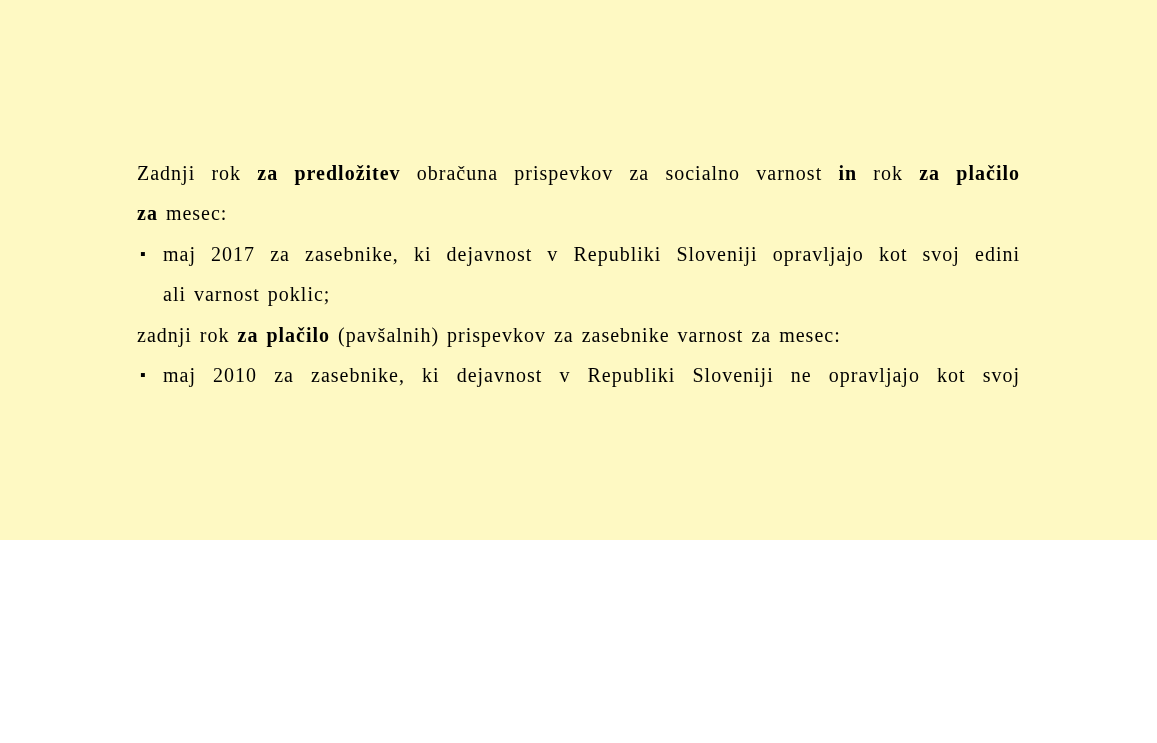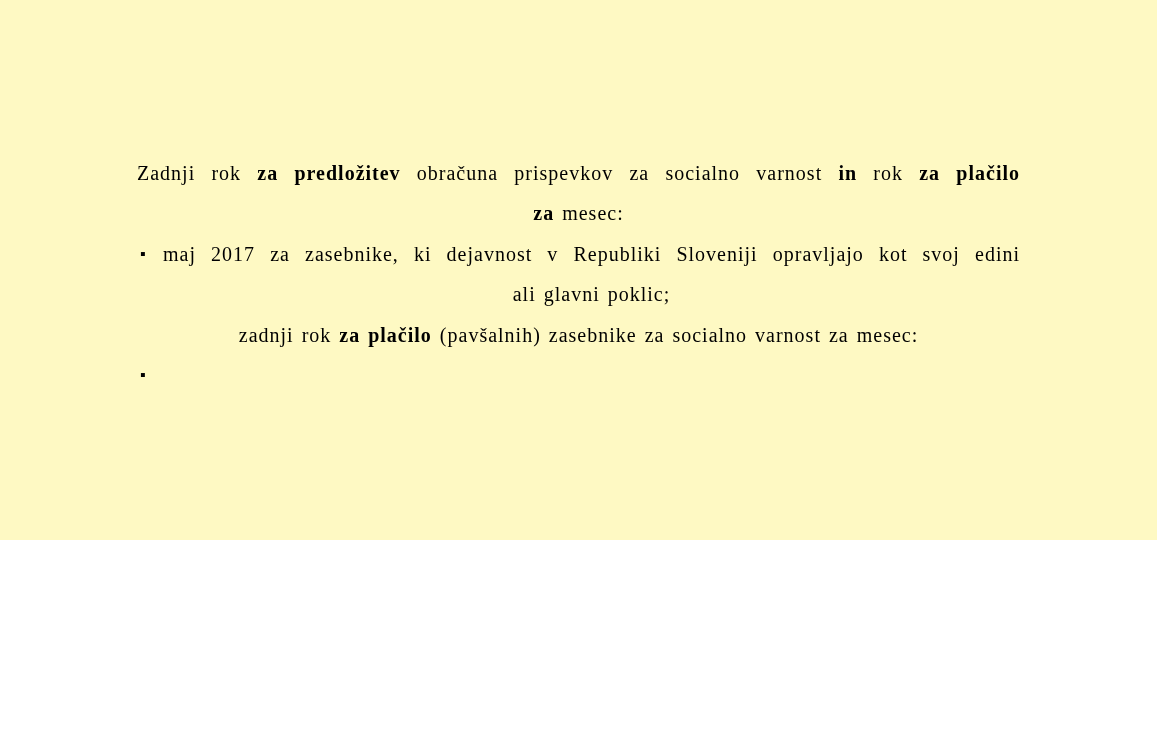--- a/index.html
+++ b/index.html
@@ -23,21 +23,21 @@
     width: 883px;
     font-size: 20px;
     line-height: 40.4px;
     letter-spacing: 1px;
     word-spacing: 2px;
     color: #000000;
   }
   .line {
     height: 40.4px;
     white-space: pre-wrap;
-    text-align: center;
+    text-align: left;
   }
   .line.justify {
     text-align: justify;
     text-align-last: justify;
   }
   .b {
     font-weight: bold;
   }
   .bullet {
     position: relative;
@@ -63,25 +63,26 @@
   <div class="textblock">
 
     <div class="para">
       <div class="line justify"><span>Zadnji rok </span><span class="b">za predložitev</span><span> obračuna prispevkov za socialno varnost </span><span class="b">in</span><span> rok </span><span class="b">za plačilo</span></div>
       <div class="line"><span class="b">za</span><span> mesec:</span></div>
     </div>
 
     <div class="bullet">
       <span class="marker">▪</span>
       <div class="line justify">maj 2017 za zasebnike, ki dejavnost v Republiki Sloveniji opravljajo kot svoj edini</div>
-      <div class="line">ali glavni poklic;</div>
+      <div class="line">ali varnost poklic;</div>
     </div>
 
     <div class="para">
-      <div class="line"><span>zadnji rok </span><span class="b">za plačilo</span><span> (pavšalnih) zasebnike za socialno varnost za mesec:</span></div>
+      <div class="line"><span>zadnji rok </span><span class="b">za plačilo</span><span> (pavšalnih) prispevkov za zasebnike varnost za mesec:</span></div>
     </div>
 
     <div class="bullet">
       <span class="marker">▪</span>
+      <div class="line justify">maj 2010 za zasebnike, ki dejavnost v Republiki Sloveniji ne opravljajo kot svoj</div>
     </div>
 
   </div>
 </div>
 
 </body></html>

